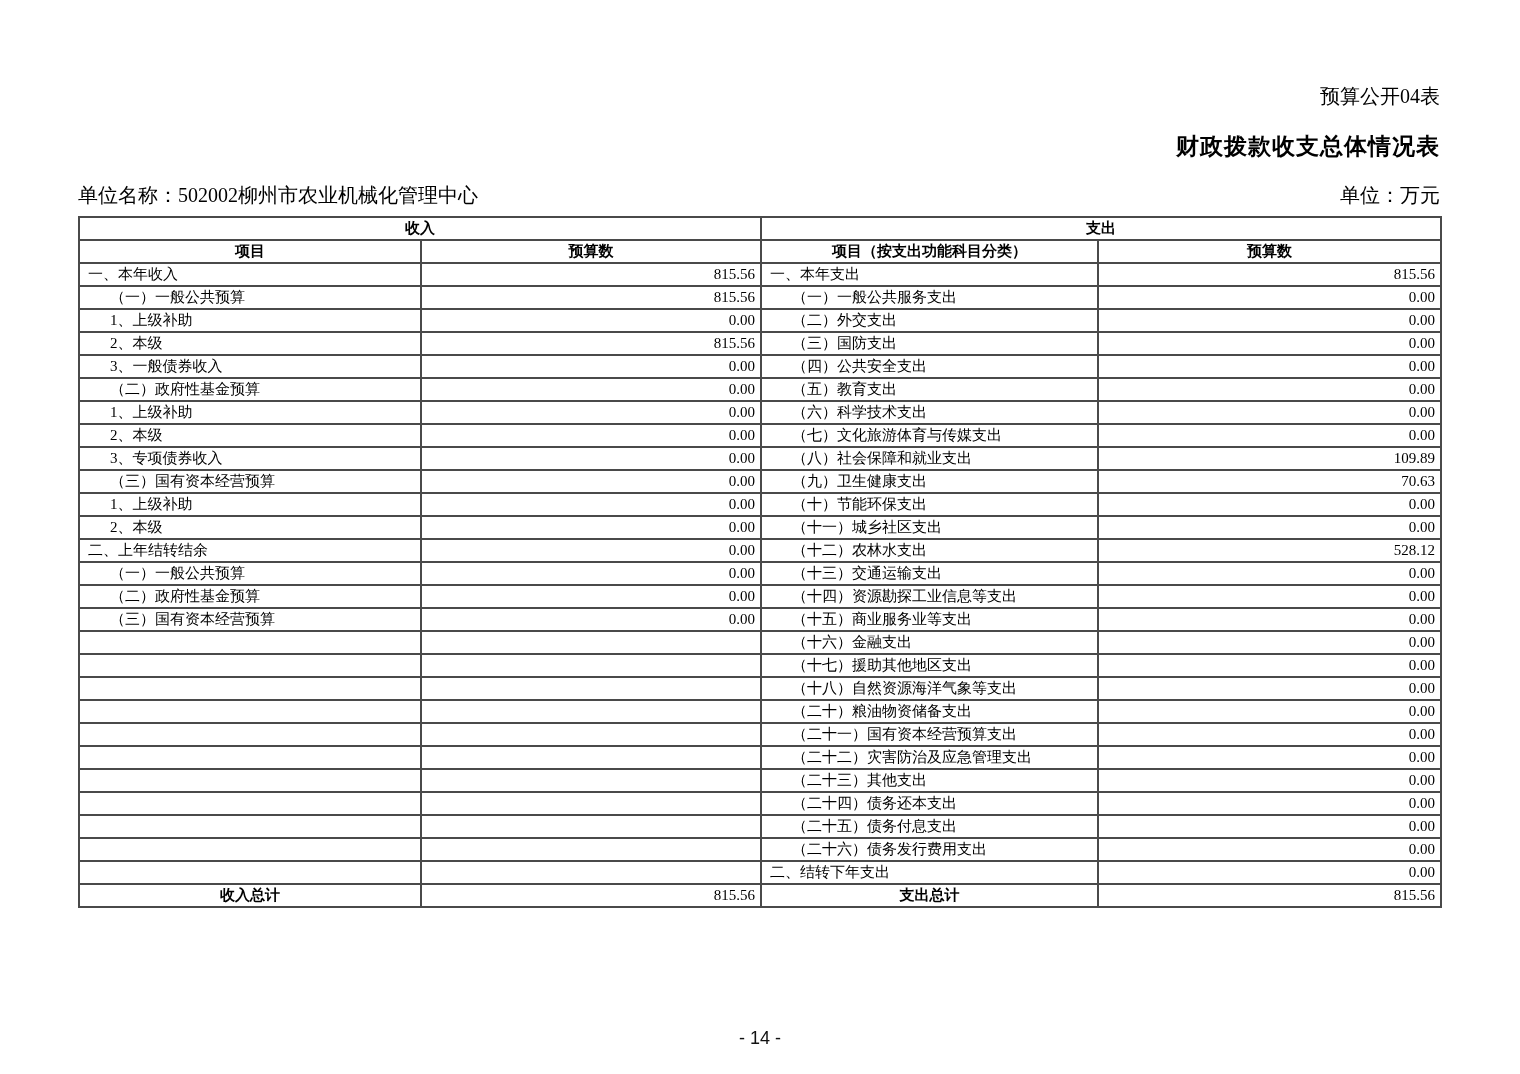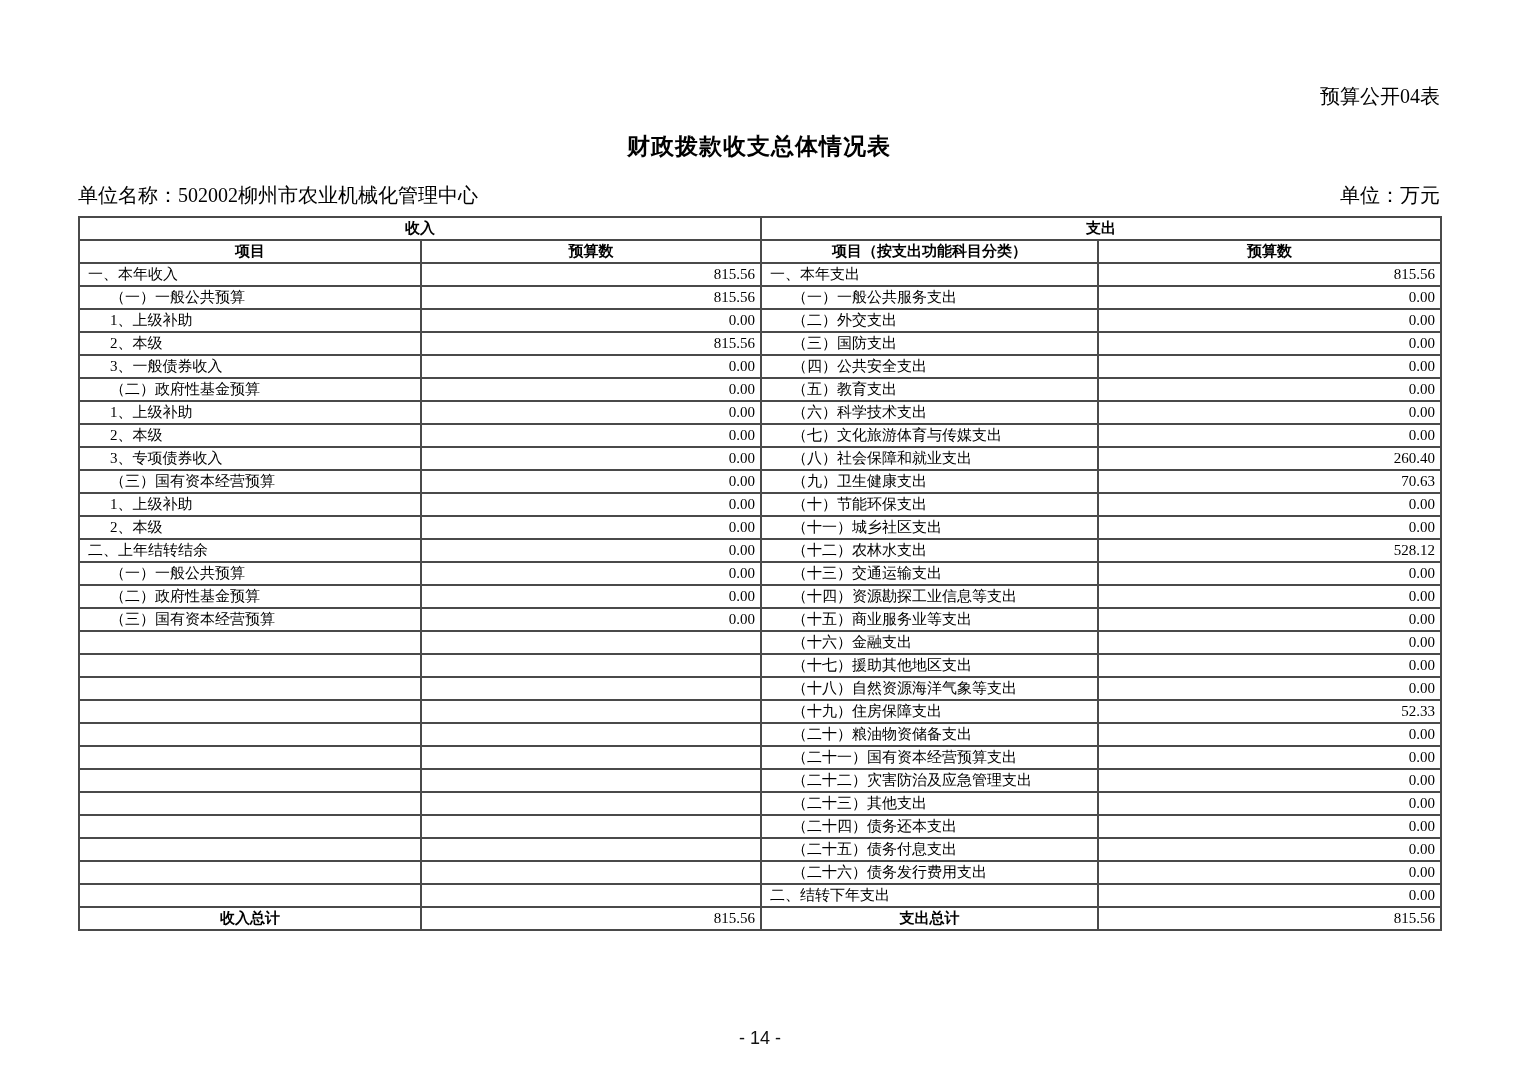--- a/index.html
+++ b/index.html
@@ -14,21 +14,21 @@
     width: 1520px; height: 1074px;
     padding: 84px 80px 0 78px;
     position: relative;
   }
   .doc-label {
     text-align: right;
     font-size: 20px;
     line-height: 24px;
   }
   .title {
-    text-align: center;
+    text-align: right;
     font-size: 23px;
     font-weight: bold;
     line-height: 30px;
     margin-top: 24px;
     letter-spacing: 1px;
   }
   .unit-line {
     display: flex;
     justify-content: space-between;
     align-items: flex-end;
@@ -164,21 +164,21 @@
         <tr>
           <td class="item ind2">2、本级</td>
           <td class="num">0.00</td>
           <td class="item ind1">（七）文化旅游体育与传媒支出</td>
           <td class="num">0.00</td>
         </tr>
         <tr>
           <td class="item ind2">3、专项债券收入</td>
           <td class="num">0.00</td>
           <td class="item ind1">（八）社会保障和就业支出</td>
-          <td class="num">260.40</td>
+          <td class="num">109.89</td>
         </tr>
         <tr>
           <td class="item ind1">（三）国有资本经营预算</td>
           <td class="num">0.00</td>
           <td class="item ind1">（九）卫生健康支出</td>
           <td class="num">70.63</td>
         </tr>
         <tr>
           <td class="item ind2">1、上级补助</td>
           <td class="num">0.00</td>
@@ -225,26 +225,20 @@
           <td class="item ind0"></td>
           <td class="num"></td>
           <td class="item ind1">（十七）援助其他地区支出</td>
           <td class="num">0.00</td>
         </tr>
         <tr>
           <td class="item ind0"></td>
           <td class="num"></td>
           <td class="item ind1">（十八）自然资源海洋气象等支出</td>
           <td class="num">0.00</td>
-        </tr>
-        <tr>
-          <td class="item ind0"></td>
-          <td class="num"></td>
-          <td class="item ind1">（十九）住房保障支出</td>
-          <td class="num">52.33</td>
         </tr>
         <tr>
           <td class="item ind0"></td>
           <td class="num"></td>
           <td class="item ind1">（二十）粮油物资储备支出</td>
           <td class="num">0.00</td>
         </tr>
         <tr>
           <td class="item ind0"></td>
           <td class="num"></td>

